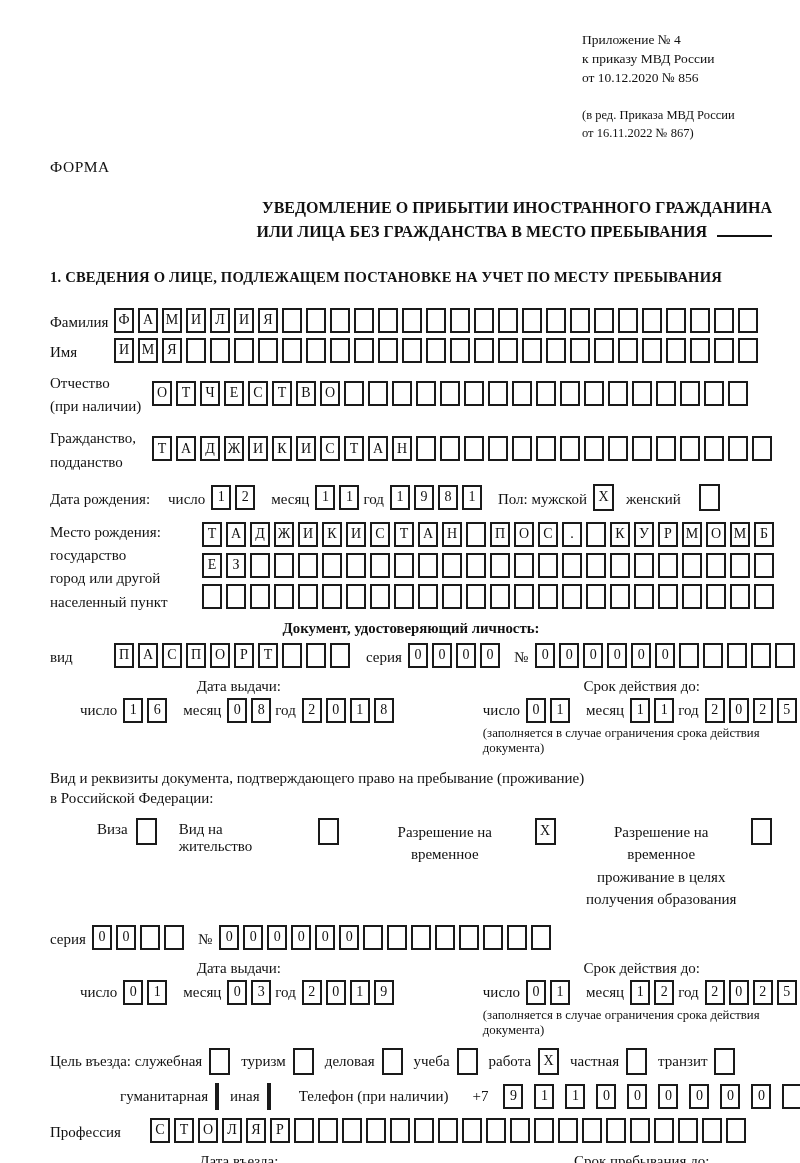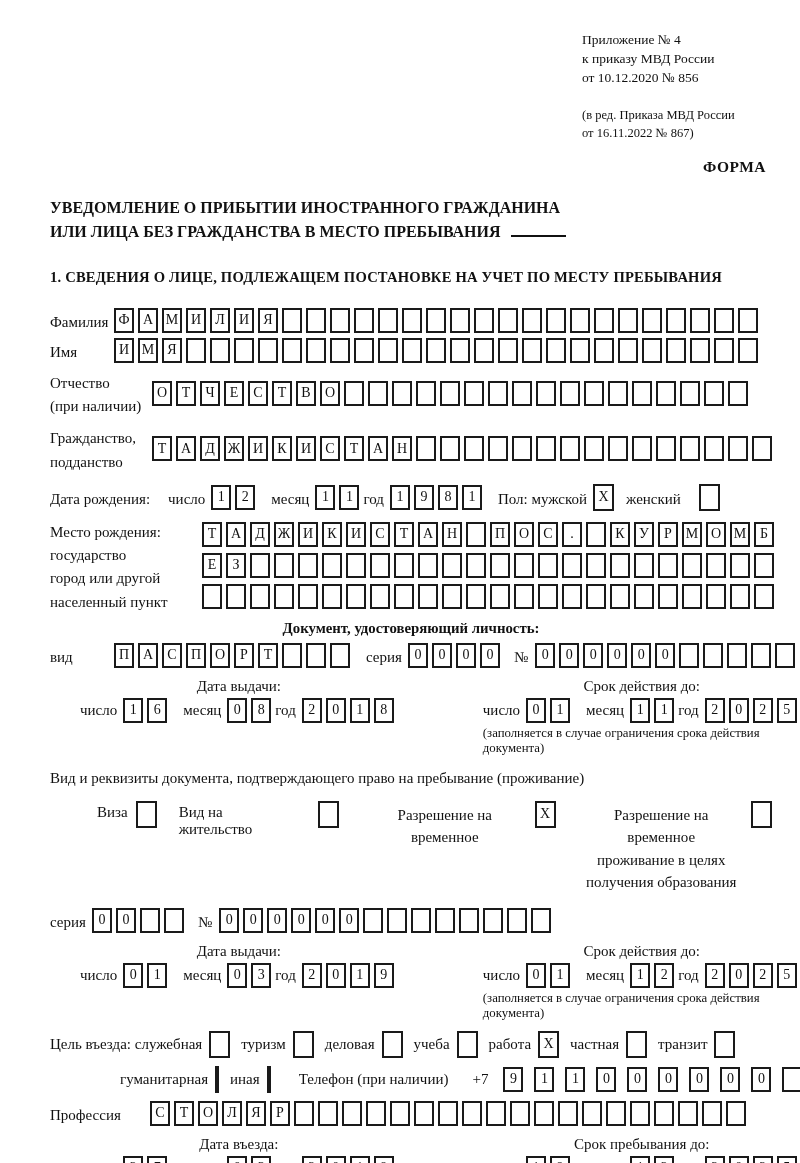--- a/index.html
+++ b/index.html
@@ -8,22 +8,22 @@
     width:800px; min-height:1163px;
     box-sizing:border-box;
     padding:30px 28px 40px 50px;
     background:#ffffff;
     color:#111;
     font-family:"Liberation Serif", serif;
     font-size:15px;
   }
   .appendix { width:190px; margin-left:auto; font-size:13.5px; line-height:1.42; }
   .appendix .ed { font-size:12.5px; margin-top:20px; line-height:1.4; }
-  .forma { text-align:right; font-weight:bold; font-size:15.5px; margin-top:16px; padding-right:6px; letter-spacing:.5px; }
-  .title { text-align:left; font-weight:bold; font-size:16px; margin-top:20px; line-height:1.45; }
+  .forma { font-weight:normal; font-size:15.5px; margin-top:16px; padding-right:6px; letter-spacing:.5px; }
+  .title { text-align:right; font-weight:bold; font-size:16px; margin-top:20px; line-height:1.45; }
   .blank-line { display:inline-block; width:55px; border-bottom:2px solid #111; margin-left:10px; vertical-align:baseline; }
   .sec-heading { font-weight:bold; font-size:14.6px; margin-top:26px; margin-bottom:22px; letter-spacing:.2px; }
 
   .frow { display:flex; align-items:center; margin-bottom:5px; white-space:nowrap; }
   .lbl { flex:none; padding-top:4px; }
   .lbl-lines { flex:none; line-height:1.55; padding-top:4px; }
   .w-fam { width:64px; }
   .w-otch { width:102px; }
   .w-grazh { width:102px; }
   .w-mesto { width:152px; }
@@ -421,20 +421,21 @@
             <span class="cell">0</span>
             <span class="cell">2</span>
             <span class="cell">5</span>
           </span>
       </div>
       <div class="note">(заполняется в случае ограничения срока действия документа)</div>
     </div>
   </div>
 
   <div class="resid-line">Вид и реквизиты документа, подтверждающего право на пребывание (проживание)</div>
+  <div>в Российской Федерации:</div>
 
   <div class="permit-row">
     <div class="permit-group">
       <span class="permit-label">Виза</span>
       <span class="cell chk pm-box"></span>
     </div>
     <div class="permit-group" style="margin-left:22px;">
       <span class="permit-label">Вид на жительство</span>
       <span class="cell chk pm-box" style="margin-left:20px;"></span>
     </div>

